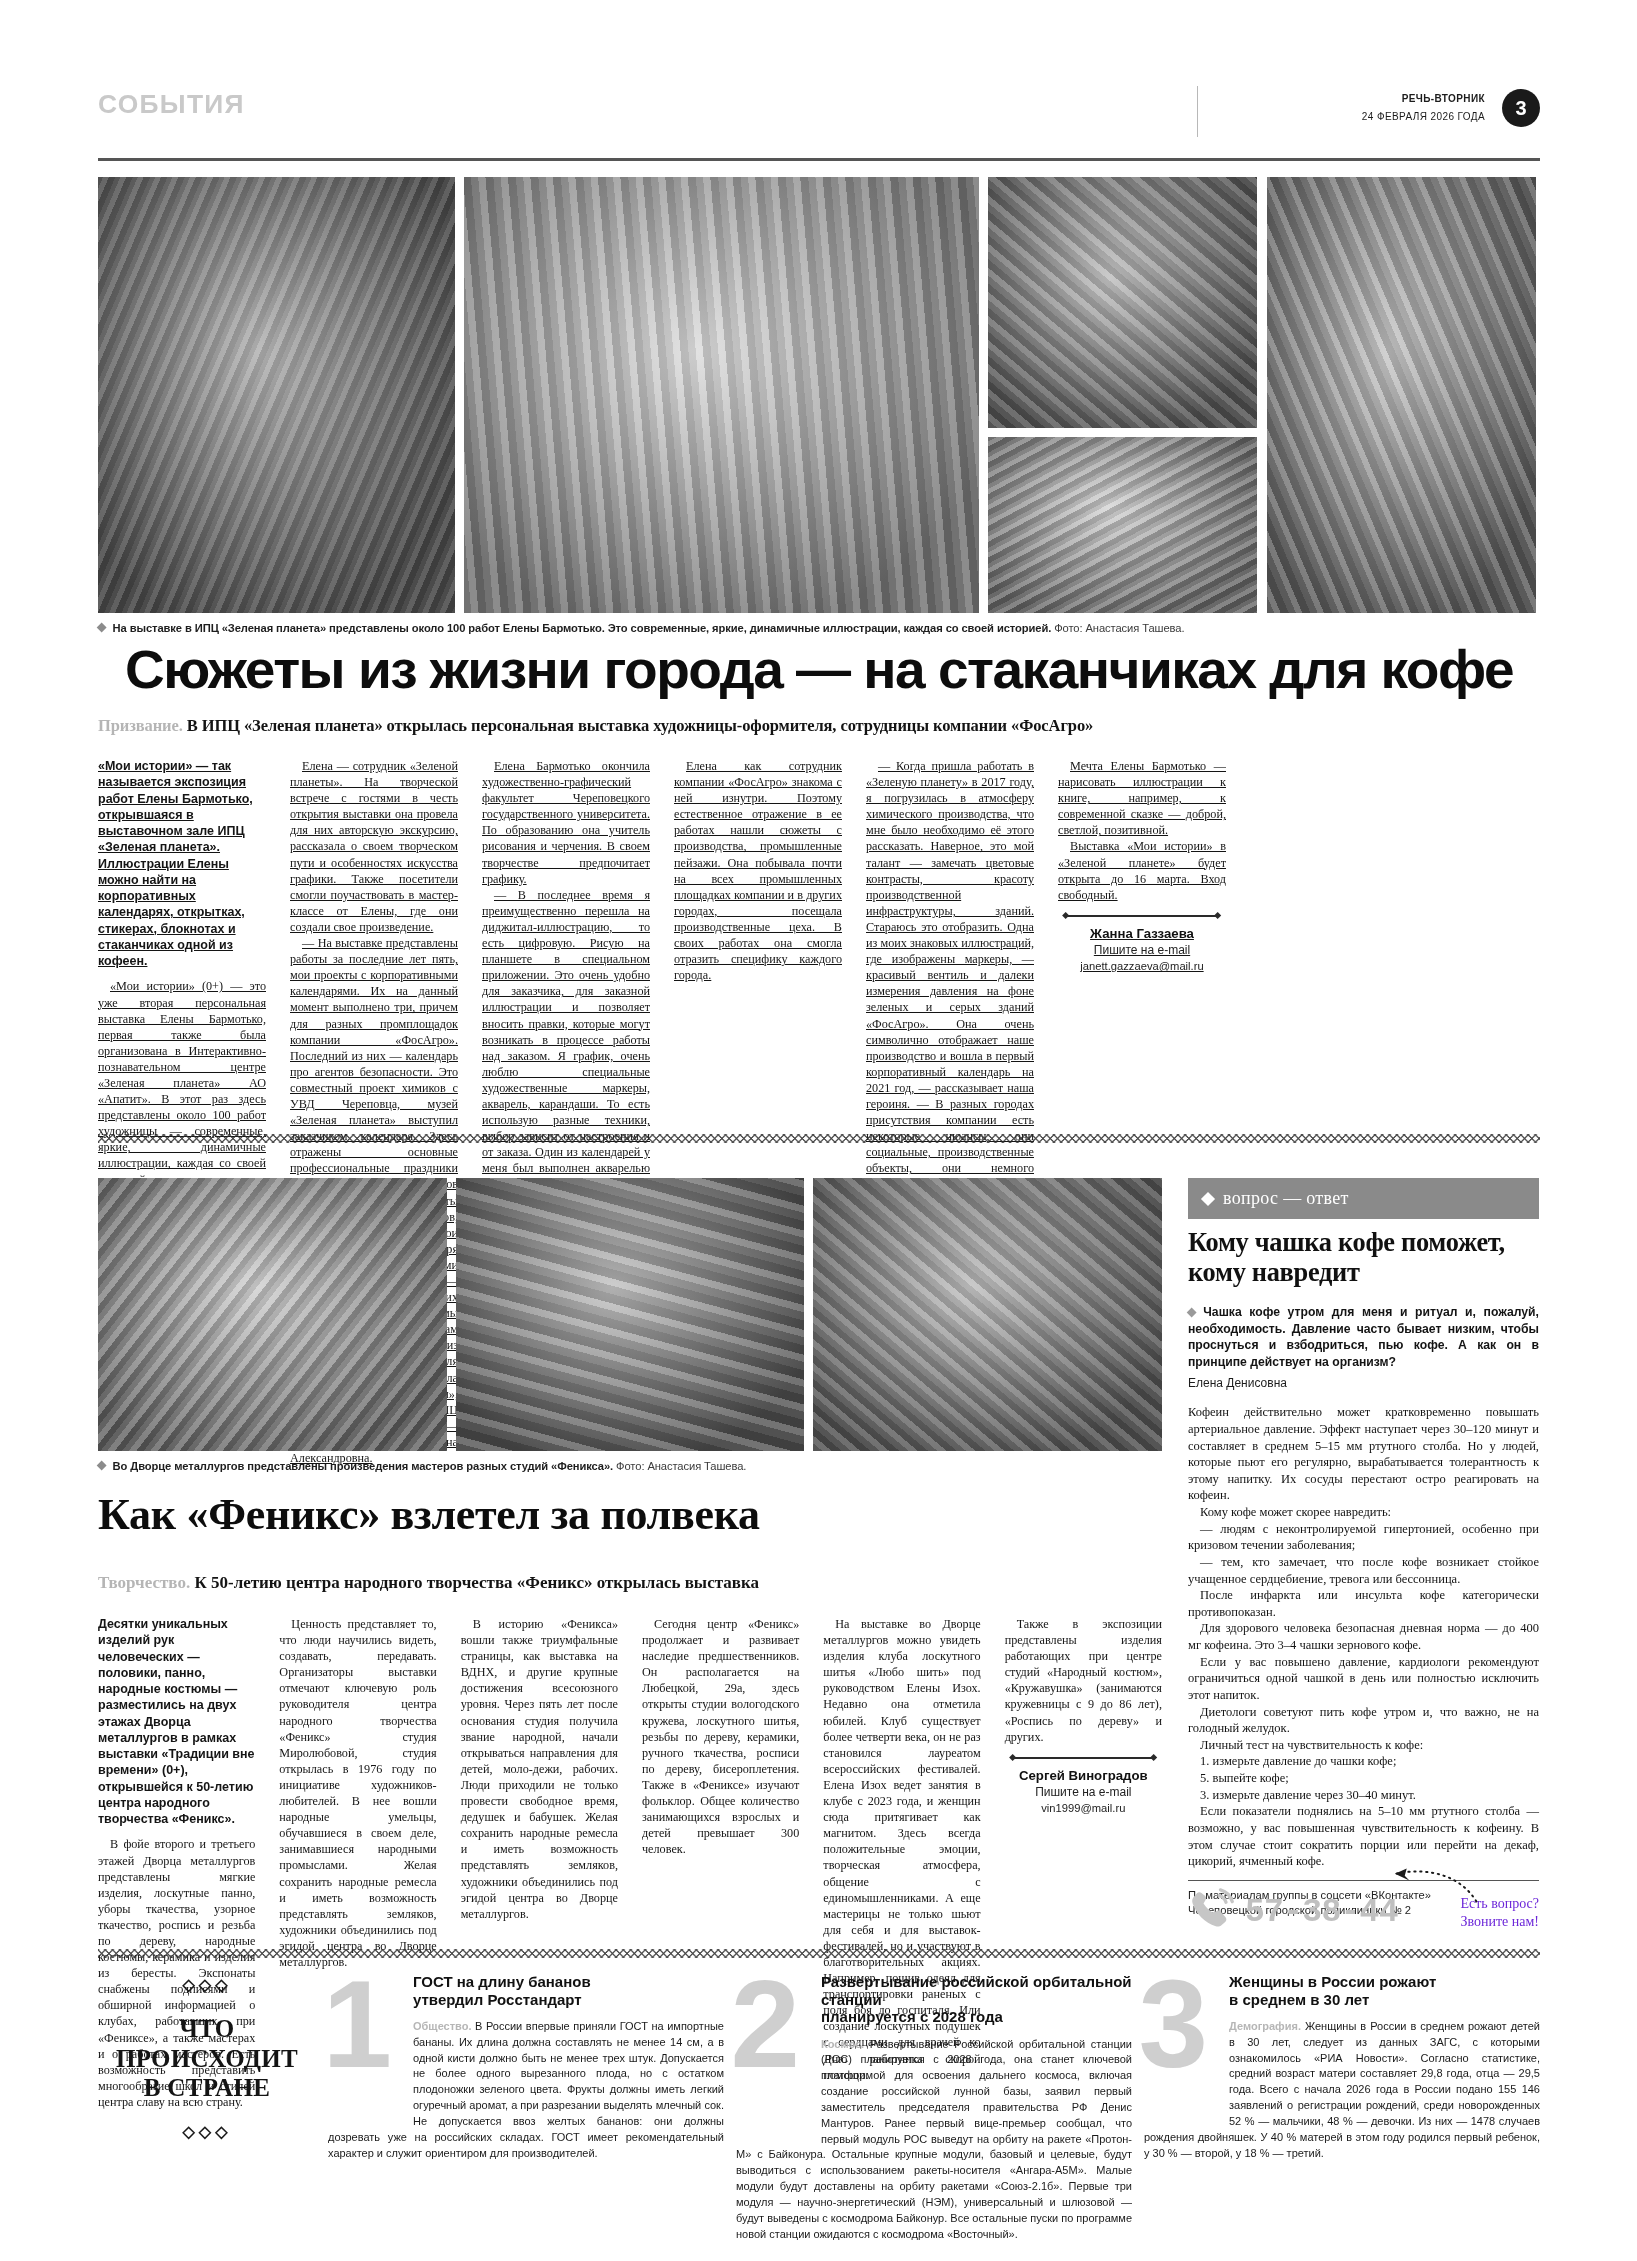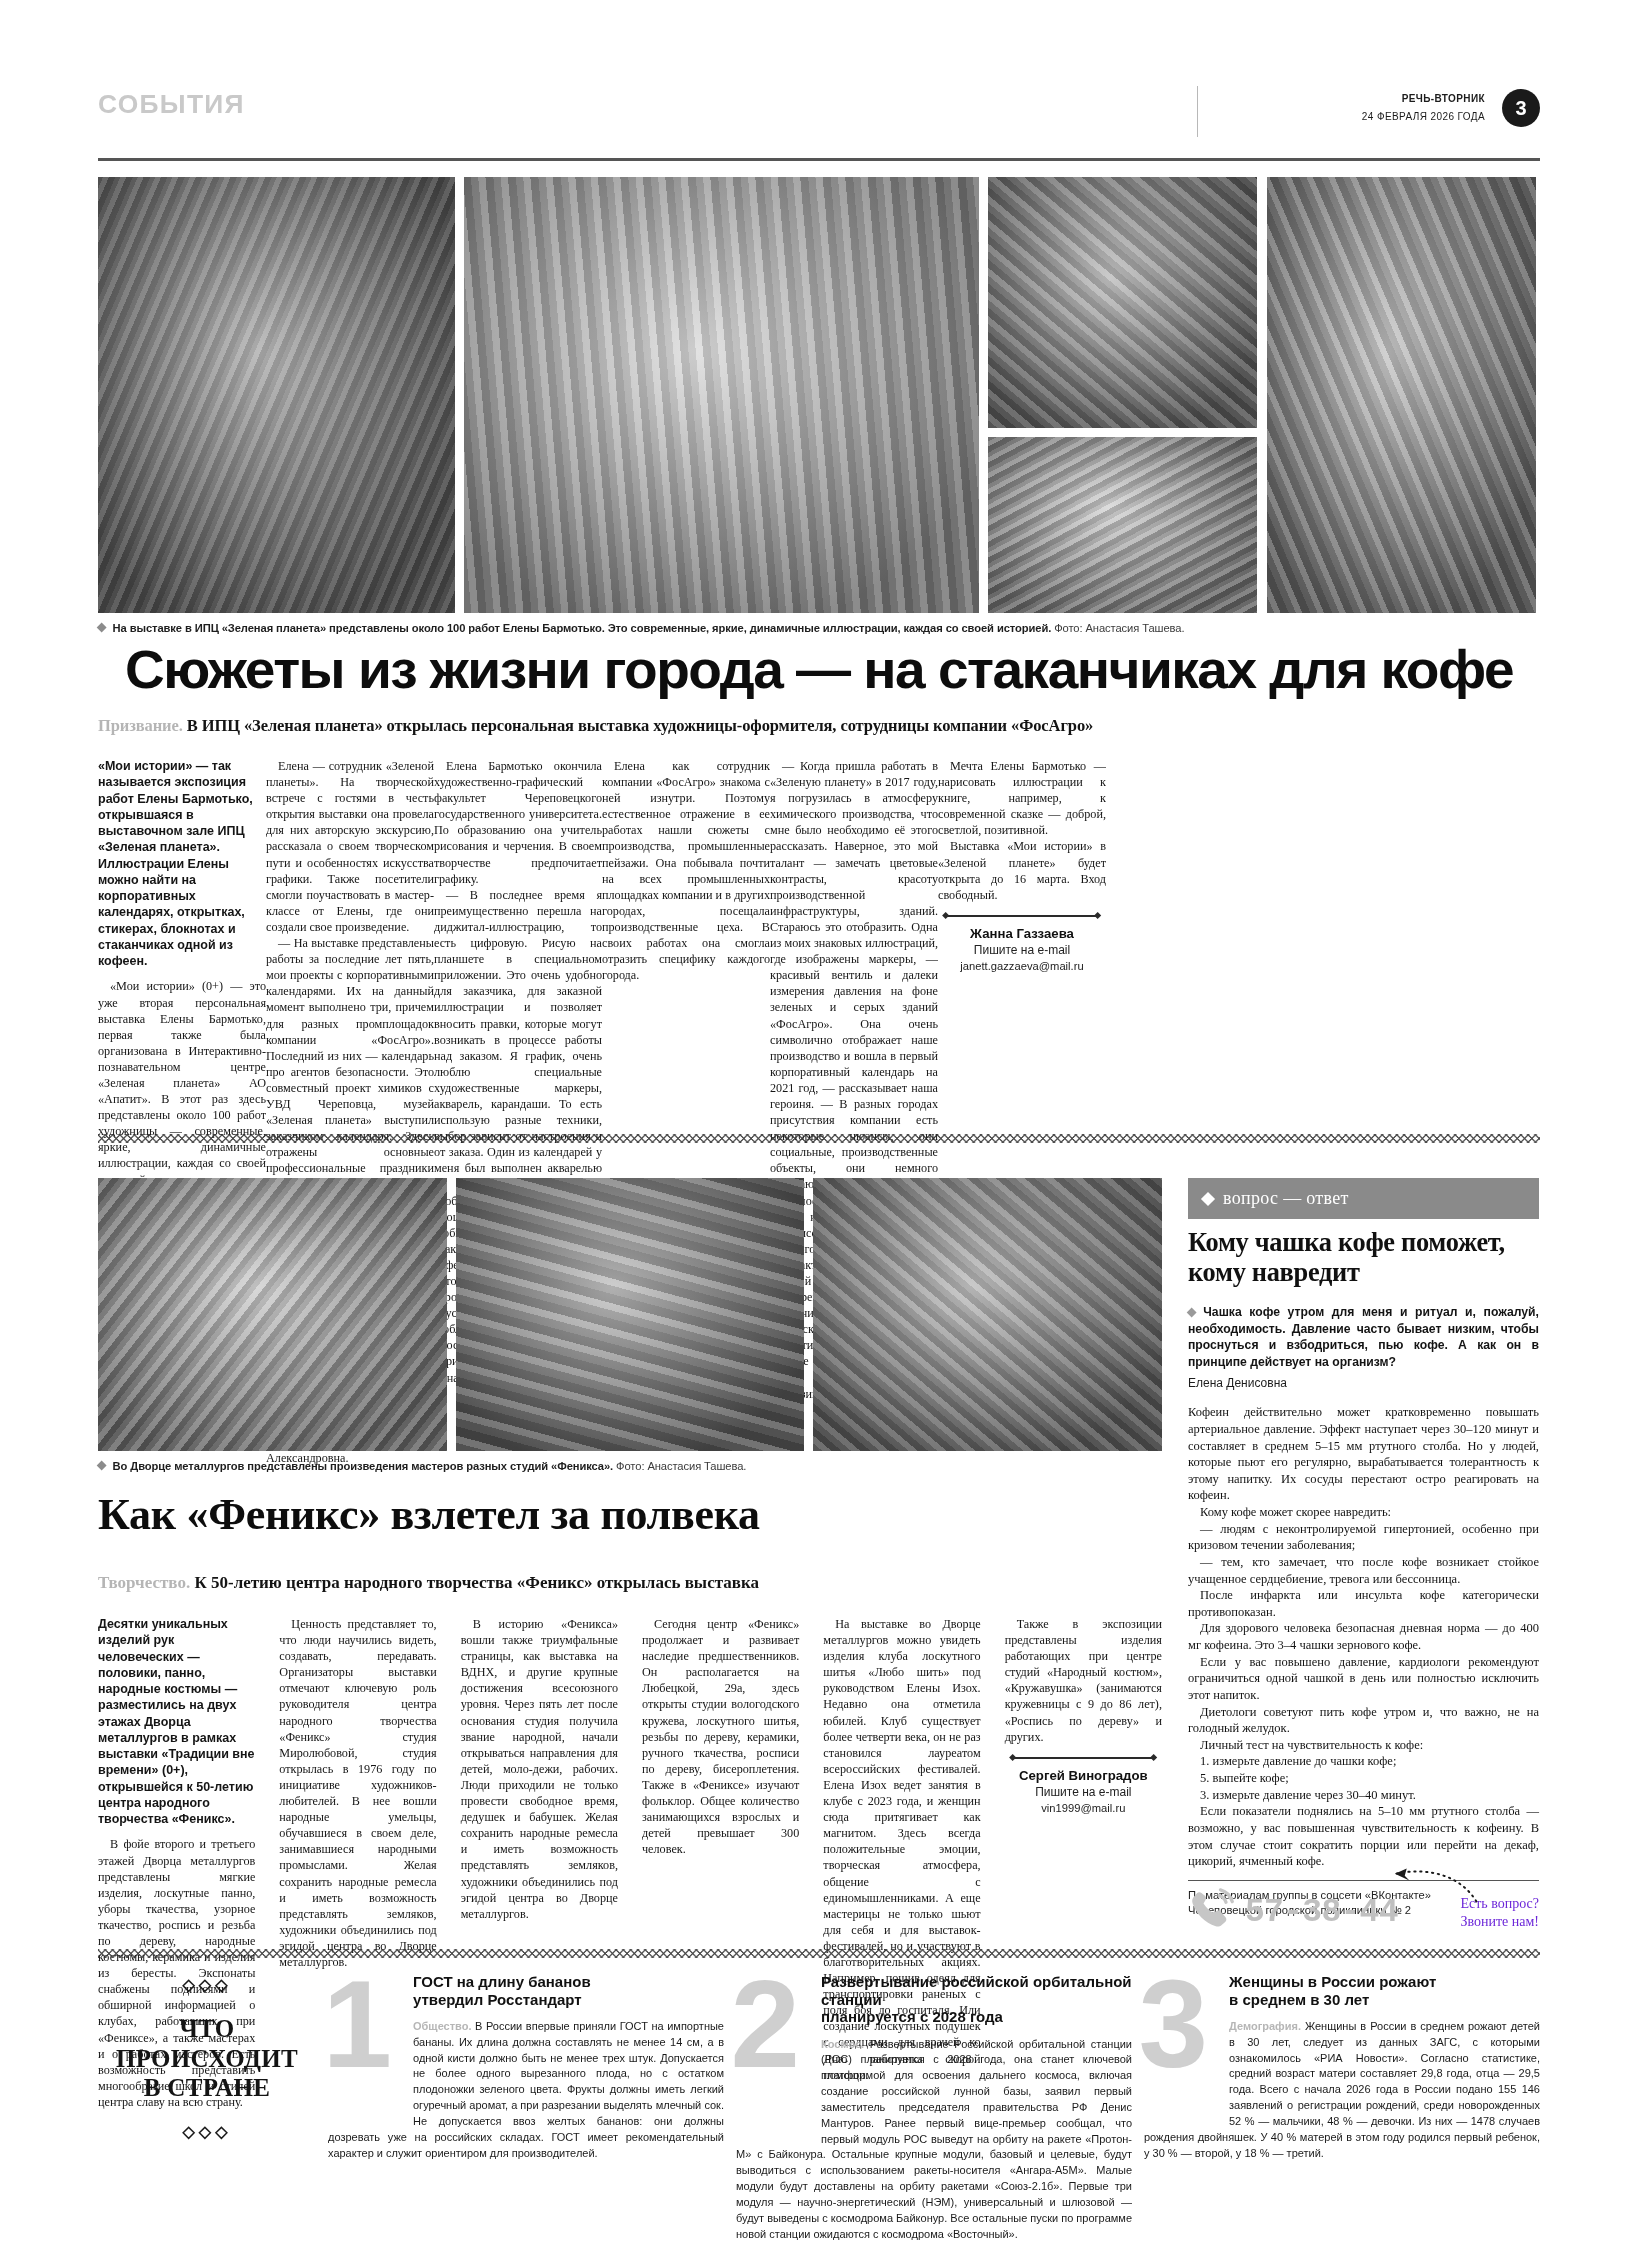--- a/index.html
+++ b/index.html
@@ -207,20 +207,22 @@
   .kicker-word { color: #b5b5b5; }
 
   
   .cols1 {
     position: absolute;
     left: 98px;
     top: 758px;
     width: 1442px;
     height: 343px;
     display: flex;
+    gap: 24px;
+    text-decoration: underline;
   }
   .col {
     width: 168px;
     font-family: "Liberation Serif", serif;
     font-size: 12.2px;
     line-height: 1.32;
     text-align: justify;
     hyphens: auto;
     color: #151515;
   }

